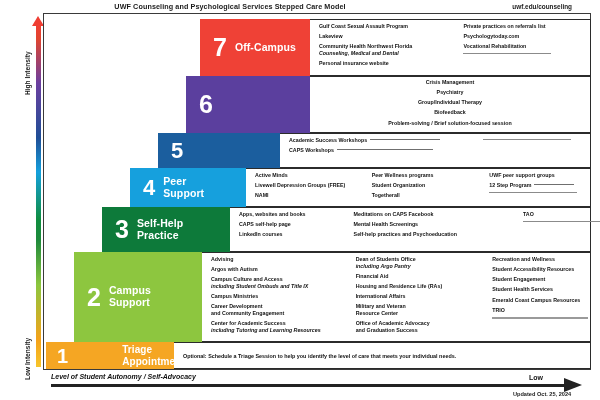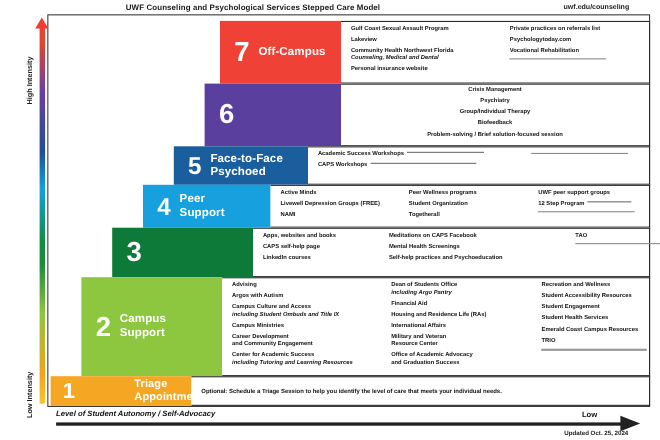--- a/index.html
+++ b/index.html
@@ -209,21 +209,20 @@
           <div class="item"><span>Psychiatry</span></div>
           <div class="item"><span>Group/Individual Therapy</span></div>
           <div class="item"><span>Biofeedback</span></div>
           <div class="item"><span>Problem-solving / Brief solution-focused session</span></div>
         </div>
       </div>
     </div>
     <div class="step" id="step5">
       <div class="step-block" style="background: rgb(27, 94, 158);">
         <div class="step-num">5</div>
-        <div class="step-name">Face-to-Face<br>Psychoed</div>
       </div>
       <div class="step-body">
         <div class="col" style="width: 200px; padding-left: 9px;">
           <div class="item"><span>Academic Success Workshops</span><span class="inline-rule" style="width: 70px;"></span></div>
           <div class="item"><span>CAPS Workshops</span><span class="inline-rule" style="width: 96px;"></span></div>
         </div>
         <div class="col" style="width: 111px; padding-left: 4px;">
           <div class="item">
             <span class="rule" style="width: 88px;"></span>
           </div>
@@ -251,20 +250,21 @@
           <div class="item"><span>12 Step Program</span><span class="inline-rule" style="width: 40px;"></span></div>
           <div class="item">
             <span class="rule" style="width: 88px;"></span>
           </div>
         </div>
       </div>
     </div>
     <div class="step" id="step3">
       <div class="step-block" style="background: rgb(13, 122, 58);">
         <div class="step-num">3</div>
+        <div class="step-name">Self-Help<br>Practice</div>
       </div>
       <div class="step-body">
         <div class="col" style="width: 120px; padding-left: 9px;">
           <div class="item"><span>Apps, websites and books</span></div>
           <div class="item"><span>CAPS self-help page</span></div>
           <div class="item"><span>LinkedIn courses</span></div>
         </div>
         <div class="col" style="width: 170px; padding-left: 4px;">
           <div class="item"><span>Meditations on CAPS Facebook</span></div>
           <div class="item"><span>Mental Health Screenings</span></div>

